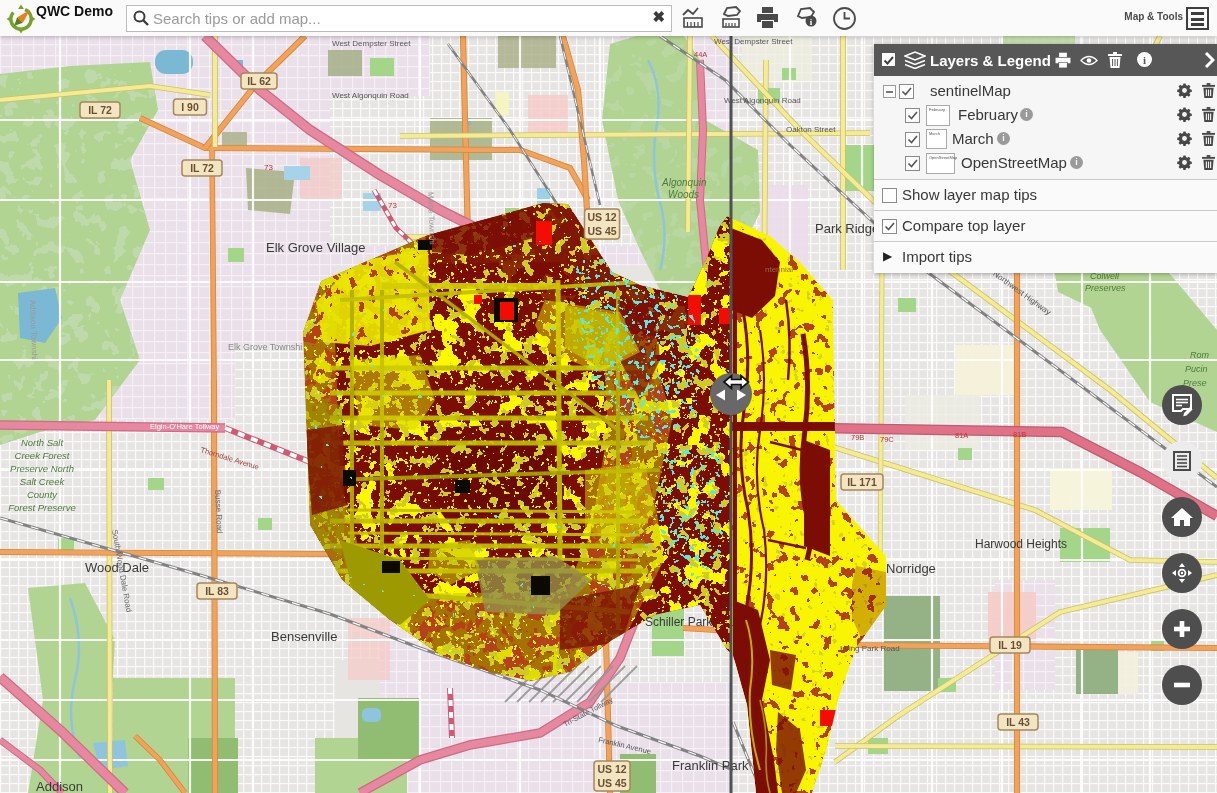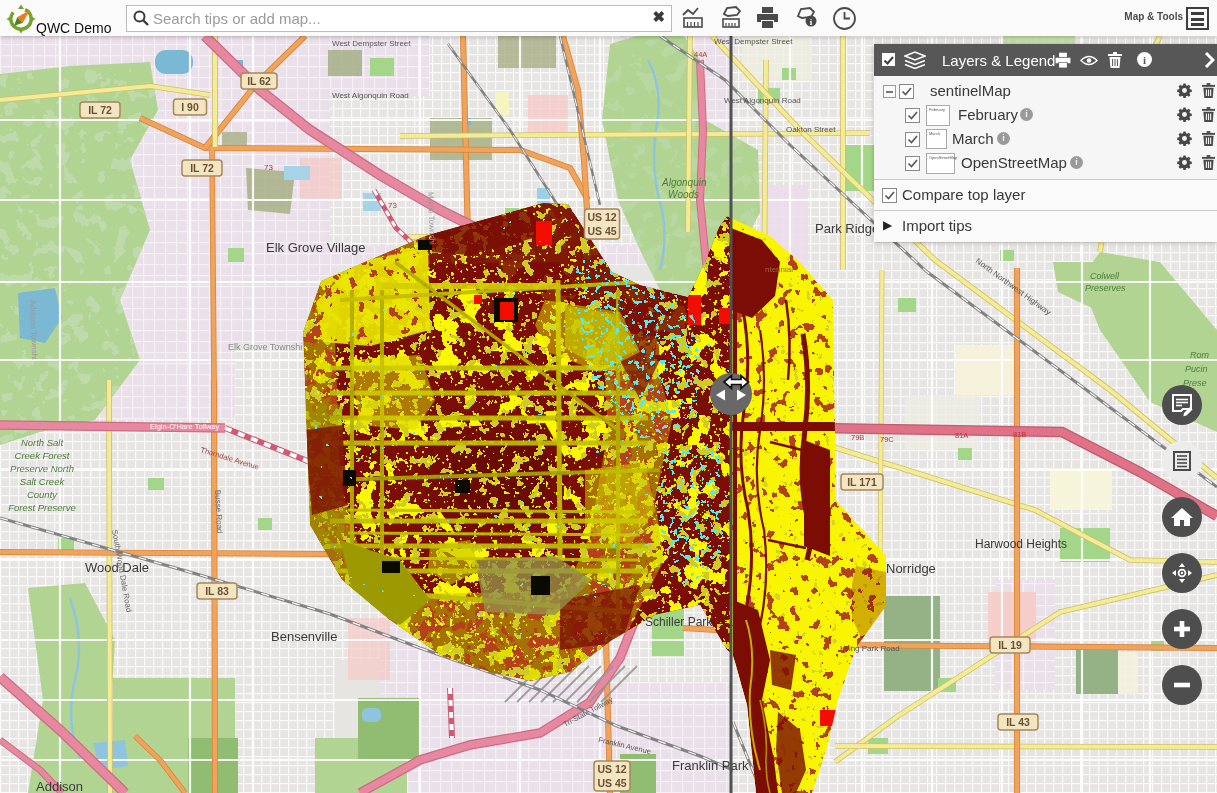--- a/index.html
+++ b/index.html
@@ -3,37 +3,37 @@
 <meta charset="utf-8">
 <style>
   html,body{margin:0;padding:0;width:1217px;height:793px;overflow:hidden;
     font-family:"Liberation Sans",sans-serif;background:#e5e4e2;}
   #stage{position:relative;width:1217px;height:793px;overflow:hidden;}
   #map{position:absolute;left:0;top:0;}
   
   #topbar{position:absolute;left:0;top:0;width:1217px;height:36px;background:#fbfafa;
     box-shadow:0 1px 4px rgba(0,0,0,0.25);z-index:30;}
   #logo{position:absolute;left:5px;top:3px;}
-  #brand{position:absolute;left:36px;top:20px;font-size:14px;font-weight:normal;color:#111;}
+  #brand{position:absolute;left:36px;top:3px;font-size:14px;font-weight:bold;color:#111;}
   #search{position:absolute;left:126px;top:5px;width:544px;height:25px;background:#fff;
     border:1px solid #bcbcbc;}
   #search .mag{position:absolute;left:5px;top:3px;}
   #search .ph{position:absolute;left:26px;top:4px;font-size:15px;color:#9a9a9a;}
   #search .clr{position:absolute;right:6px;top:2px;font-size:15px;font-weight:bold;color:#3a3a3a;}
   .tbico{position:absolute;top:6px;}
   #maptools{position:absolute;right:34px;top:11px;font-size:10px;font-weight:bold;color:#4a4a4a;}
   #burger{position:absolute;right:8px;top:7px;width:19px;height:19px;border:2px solid #3d3d3d;}
   #burger div{height:3px;background:#3d3d3d;margin:2.5px 3px 0 3px;}
   #burger div:first-child{margin-top:3px;}
   
   #panel{position:absolute;left:874px;top:44px;width:343px;z-index:20;background:#f6f6f6;
     box-shadow:0 1px 4px rgba(0,0,0,0.3);}
   #phead{height:32px;background:#575757;color:#fff;position:relative;}
   #phead .ck{position:absolute;left:8px;top:9px;width:13px;height:13px;background:#fff;}
-  #ptitle{position:absolute;left:68px;top:8px;font-size:15px;font-weight:normal;}
+  #ptitle{position:absolute;left:56px;top:8px;font-size:15px;font-weight:bold;}
   .prow{position:relative;height:24px;font-size:15px;color:#383838;}
   .prow .txt{position:absolute;top:3px;}
   .cb{position:absolute;width:13px;height:13px;border:1px solid #8a8a8a;background:#fdfdfd;top:5px;}
   .cb svg{position:absolute;left:0px;top:0px;}
   .thumb{position:absolute;top:2px;background:#fff;border:1px solid #aaa;}
   .thumb span{position:absolute;left:2px;top:1px;font-size:4px;color:#555;}
   .info{position:absolute;width:13px;height:13px;border-radius:50%;background:#9a9a9a;color:#f6f6f6;
     font-size:9px;font-weight:bold;text-align:center;line-height:13px;top:5px;}
   .gearpos{position:absolute;left:303px;top:4px;}
   .trashpos{position:absolute;left:328px;top:4px;}
@@ -761,20 +761,24 @@
               </g>
               <g stroke="#f6f6f6" stroke-width="1.2">
                 <line x1="4.7" y1="7" x2="4.7" y2="14"></line>
                 <line x1="7" y1="7" x2="7" y2="14"></line>
                 <line x1="9.3" y1="7" x2="9.3" y2="14"></line>
               </g>
             </svg></span>
     </div>
   </div>
   <div class="orow sep">
+    <div class="cb"></div>
+    <span class="txt">Show layer map tips</span>
+  </div>
+  <div class="orow sep">
     <div class="cb">
           <svg width="13" height="13" viewBox="0 0 13 13">
             <path d="M2.5 6.5 L5.5 9.5 L11 3" fill="none" stroke="#555" stroke-width="1.6"></path>
           </svg>
         </div>
     <span class="txt">Compare top layer</span>
   </div>
   <div class="orow sep" style="height:31px">
     <span style="position:absolute;left:9px;top:7px;font-size:12px;color:#222">▶</span>
     <span class="txt">Import tips</span>

